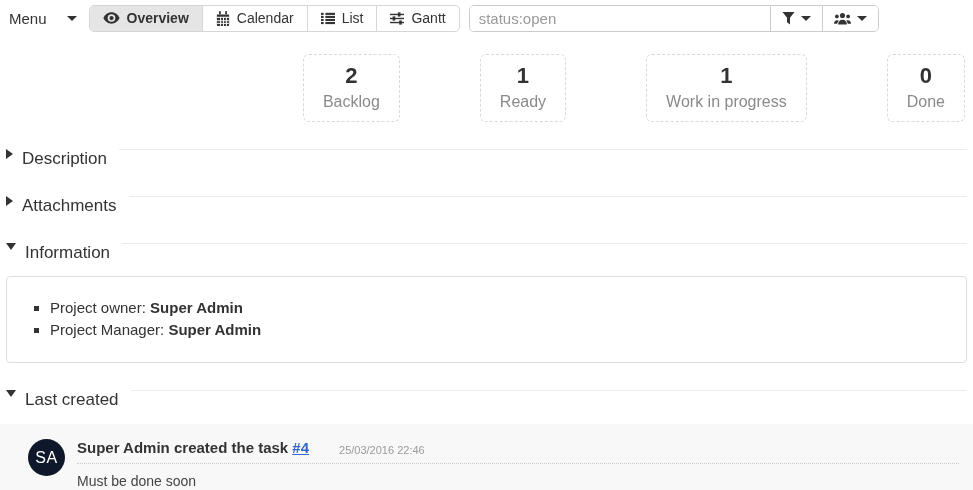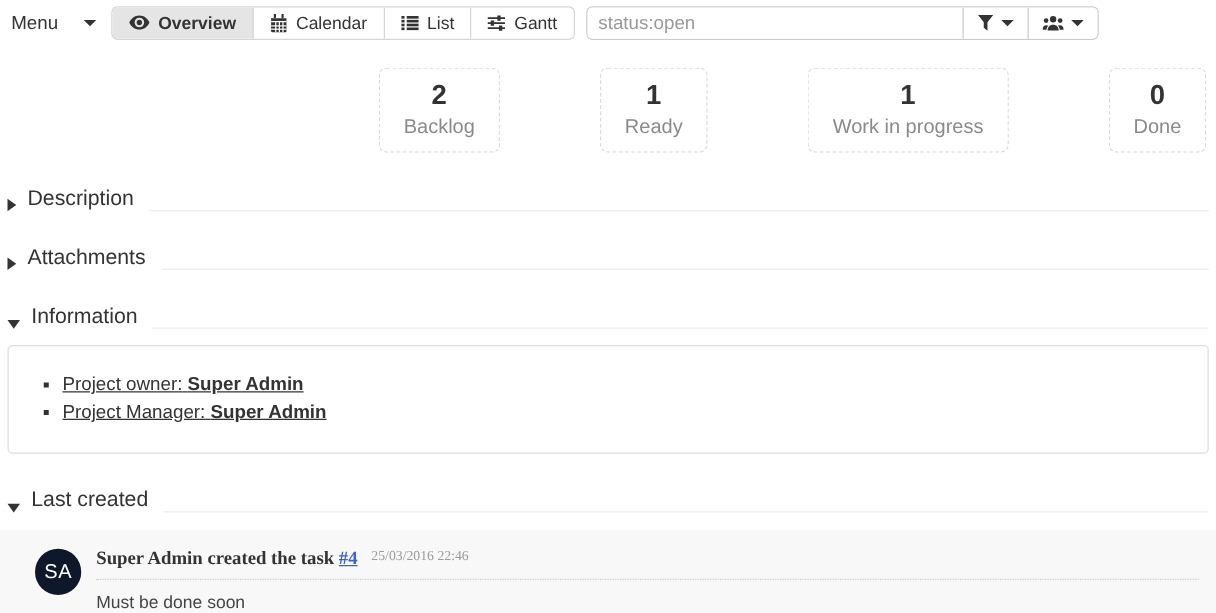--- a/index.html
+++ b/index.html
@@ -26,34 +26,34 @@
 
   
   .stats { display:flex; justify-content:flex-end; gap:80px; margin:21px 8px 0 0; }
   .stat { border:1px dashed #d9d9d9; border-radius:6px; padding:7px 19px 8px; text-align:center; min-width:68px; }
   .stat .num { font-size:22px; font-weight:bold; color:#333; line-height:28px; }
   .stat .lbl { font-size:16px; color:#8a8a8a; line-height:23px; }
 
   
   .content { padding:0 6px; }
   .sec { margin-top:27px; }
-  .sec-title { display:flex; align-items:flex-end; gap:9px; font-size:17px; color:#333; cursor:pointer; }
+  .sec-title { display:flex; align-items:flex-start; gap:9px; font-size:17px; color:#333; cursor:pointer; }
   .tri-r { width:0;height:0;border-left:7px solid #333;border-top:5px solid transparent;border-bottom:5px solid transparent; }
   .tri-d { width:0;height:0;border-top:7px solid #333;border-left:5px solid transparent;border-right:5px solid transparent; }
   .rule { flex:1; border-top:1px solid #ececec; margin-left:3px; }
 
   .panel { border:1px solid #ddd; border-radius:4px; margin-top:13px; padding:20px 16px 21px; }
-  .panel ul { margin:0; padding:0 0 0 27px; list-style:square;text-decoration:underline; }
+  .panel ul { margin:0; padding:0 0 0 27px; list-style:square; }
   .panel li { font-size:15px; line-height:22px; color:#333; }
 
   
   .activity { background:#f8f8f8; margin:14px -6px 0; padding:15px 14px 16px 28px; display:flex; gap:12px; min-height:82px; }
   .avatar { flex:0 0 37px; width:37px; height:37px; border-radius:50%; background:#0f172a; color:#fff; display:flex; align-items:center; justify-content:center; font-size:16px; letter-spacing:0.5px; }
   .act-content { flex:1; min-width:0; }
-  .act-title { display:flex; align-items:flex-start; gap:11px; border-bottom:1px dotted #ccc; padding-bottom:7px;font-family:Liberation Serif, serif; }
+  .act-title { display:flex; align-items:flex-end; gap:30px; border-bottom:1px dotted #ccc; padding-bottom:7px; }
   .act-title .ttl { font-weight:bold; font-size:15px; white-space:nowrap; }
   .task-link { color:#3366cc; text-decoration:underline; font-weight:bold; font-size:15px; }
   .timestamp { font-size:11px; color:#9a9a9a; }
   .act-desc { margin-top:9px; font-size:14px; color:#444; }
 </style>
 </head>
 <body>
 
 <div>
 

